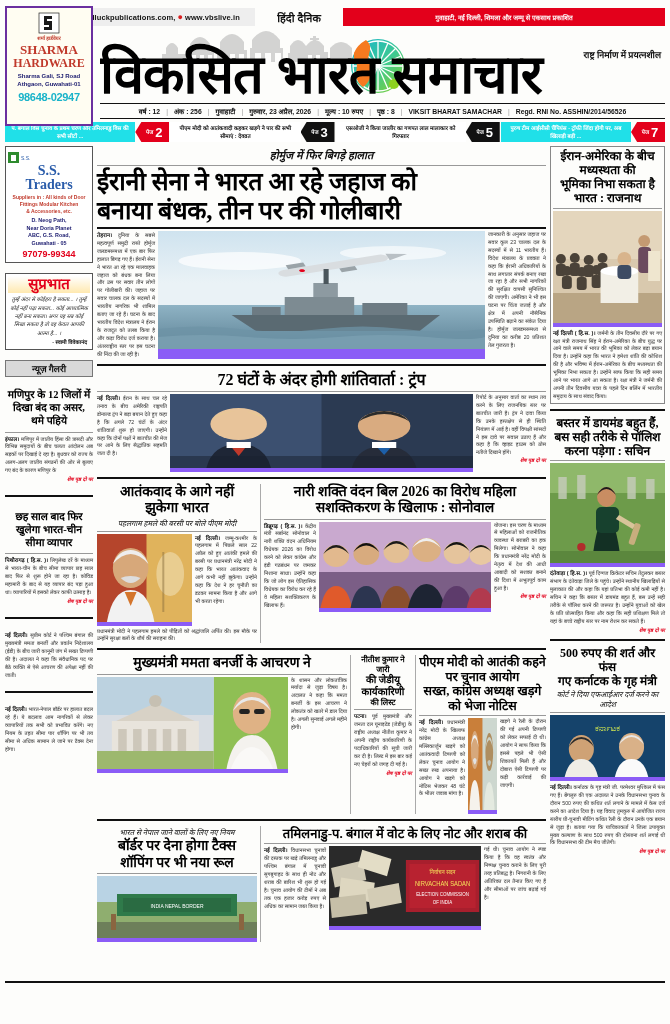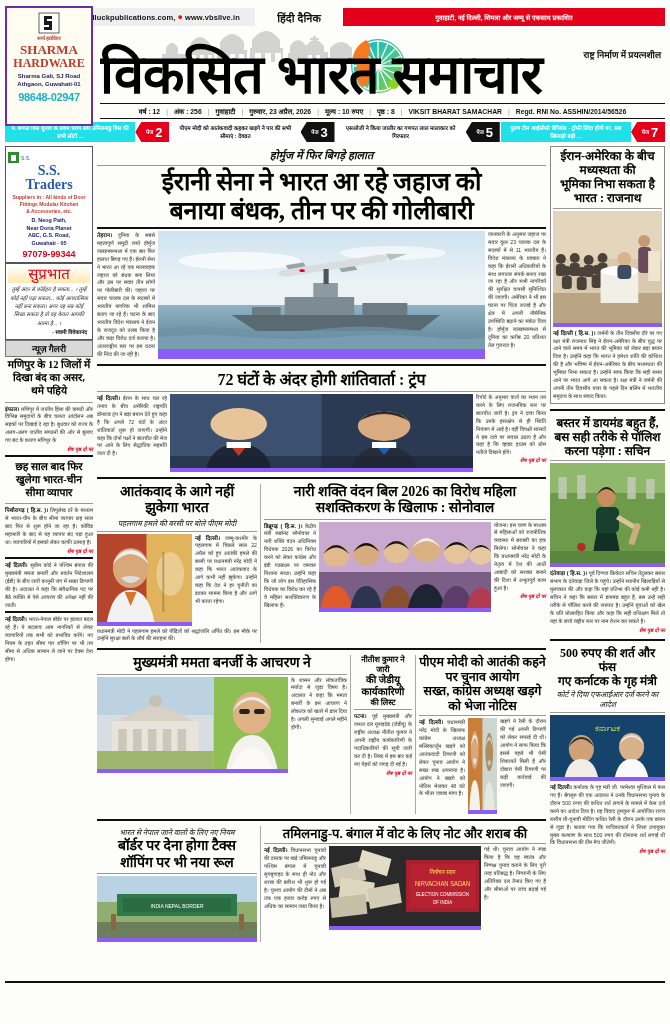--- a/index.html
+++ b/index.html
@@ -128,39 +128,39 @@
   .tag .pg { font-size: 5.5px; margin-right: 2px; }
   .tag .num { font-size: 13px; line-height: 1; }
   .tag.red { background: #e3001b; }
   .tag.blk { background: #111; }
 
   
   .body-grid {
     display: flex; gap: 4px; margin-top: 4px;
     height: 832px;
   }
-  .col-left  { flex: 0 0 88px;  display: flex; flex-direction: column; gap: 0; }
+  .col-left  { flex: 0 0 88px;  display: flex; flex-direction: column; gap: 10px; }
   .col-main  { flex: 1 1 auto;  display: flex; flex-direction: column; gap: 3px; }
   .col-right { flex: 0 0 115px; display: flex; flex-direction: column; gap: 3px; }
 
   
   .ad-ss {
     border: 1px solid #555; background: #fff;
     text-align: center; padding: 3px 2px;
   }
   .ad-ss .ssname { font-size: 14px; font-weight: bold; color: #2a5caa;
                    font-family: "Liberation Serif", serif; line-height: 1.0; }
   .ad-ss .ssdesc { font-size: 5px; font-weight: bold; color: #c0392b; line-height: 1.4; margin-top: 2px; }
   .ad-ss .ssaddr { font-size: 5.4px; font-weight: bold; color: #1a1a6e; line-height: 1.4; margin-top: 2px; }
   .ad-ss .ssph { font-size: 9px; font-weight: bold; color: #e3001b; margin-top: 2px; }
   .ad-ss .sslogo { height: 14px; display:flex;align-items:center;justify-content:flex-start;gap:2px;}
 
   .quote-box { border: 1px solid #555; background: #fff; padding: 2px; text-align: center; }
   .quote-box .qtitle {
-    font-size: 15px; font-weight: normal; color: #e3001b;
+    font-size: 15px; font-weight: bold; color: #e3001b;
     font-family: "Liberation Serif", serif; line-height: 1;
     background: linear-gradient(#fff,#ffe9b0); padding: 1px 1px;
   }
   .quote-box .qtext { font-size: 5.4px; line-height: 1.55; color: #222; padding: 2px 2px 0; font-style: italic; }
   .quote-box .qauth { font-size: 5.4px; font-weight: bold; color: #111; text-align: right; padding: 1px 3px 1px 0; }
 
   .gallery-head {
     background: #d9d9d9; border: 1px solid #777;
     text-align: center; font-size: 9px; font-weight: bold; color: #111;
     font-family: "Liberation Serif", serif; padding: 1px 0;
@@ -176,21 +176,21 @@
   .rule { border-top: 1px solid #999; margin: 2px 0; }
   .rule-thick { border-top: 2px solid #111; margin: 2px 0; }
 
   
   .kicker {
     text-align: center; font-style: italic; font-weight: bold;
     font-family: "Liberation Serif", serif;
     font-size: 11px; color: #111; padding: 1px 0;
   }
   .hl-lead {
-    text-align: center; font-family: "Liberation Serif", serif;
+    text-align: left; font-family: "Liberation Serif", serif;
     font-weight: bold; font-size: 25px; line-height: 1.14; color: #000;
     letter-spacing: -0.2px;
   }
   .hl-1 {
     text-align: center; font-family: "Liberation Serif", serif;
     font-weight: bold; font-size: 16px; line-height: 1.16; color: #000;
   }
   .hl-2 {
     text-align: center; font-family: "Liberation Serif", serif;
     font-weight: bold; font-size: 14px; line-height: 1.16; color: #000;

